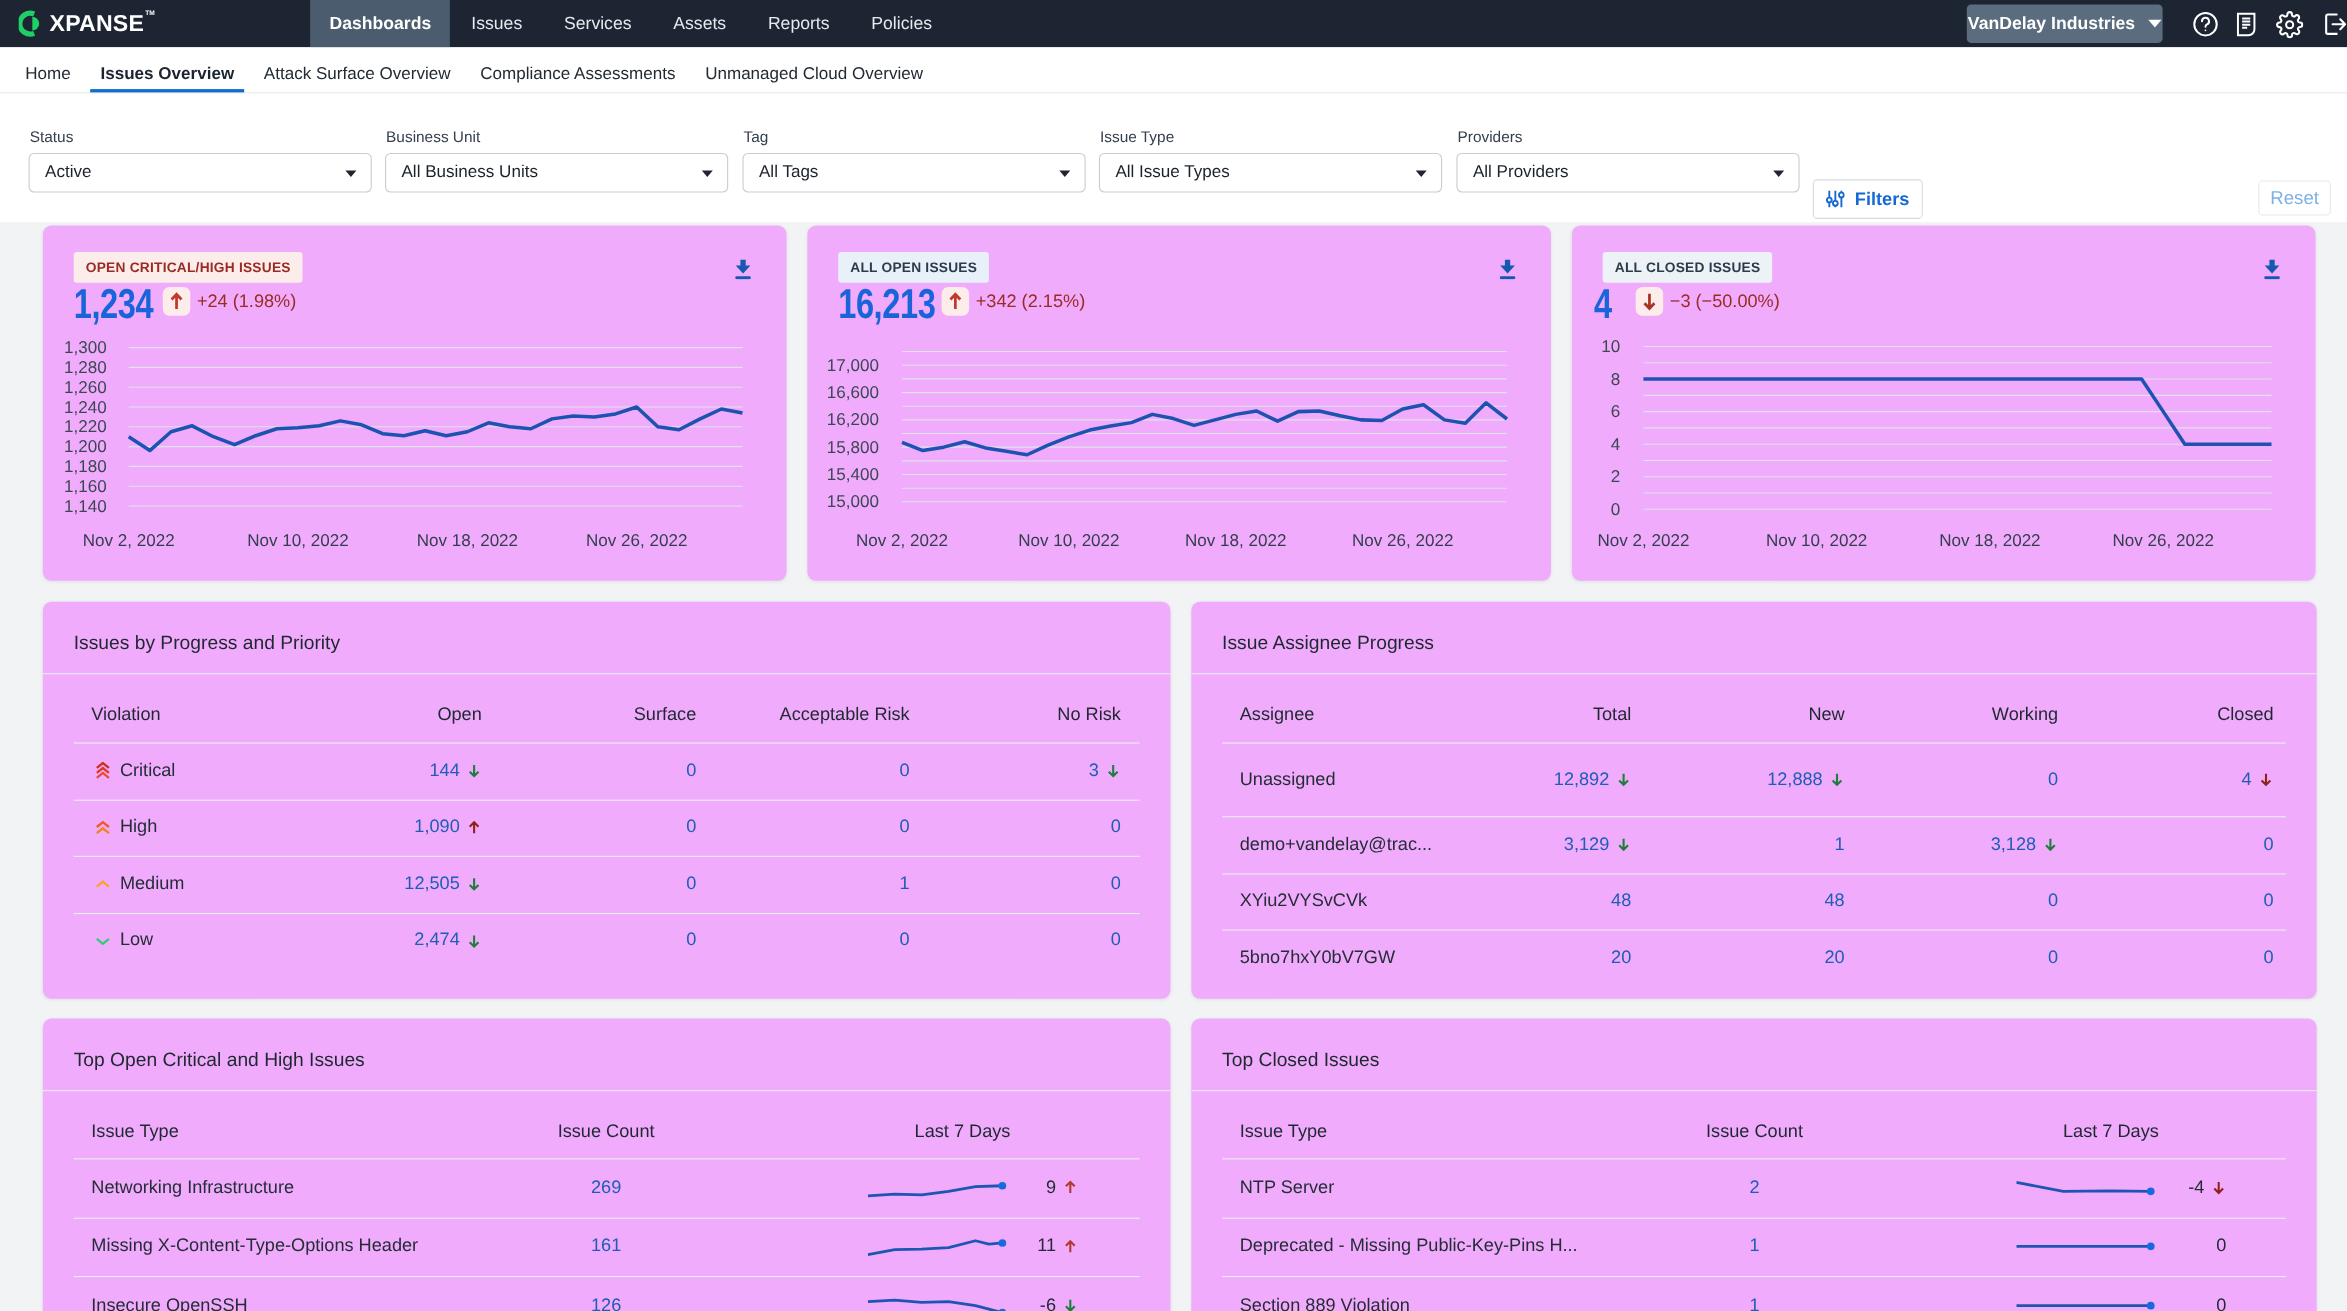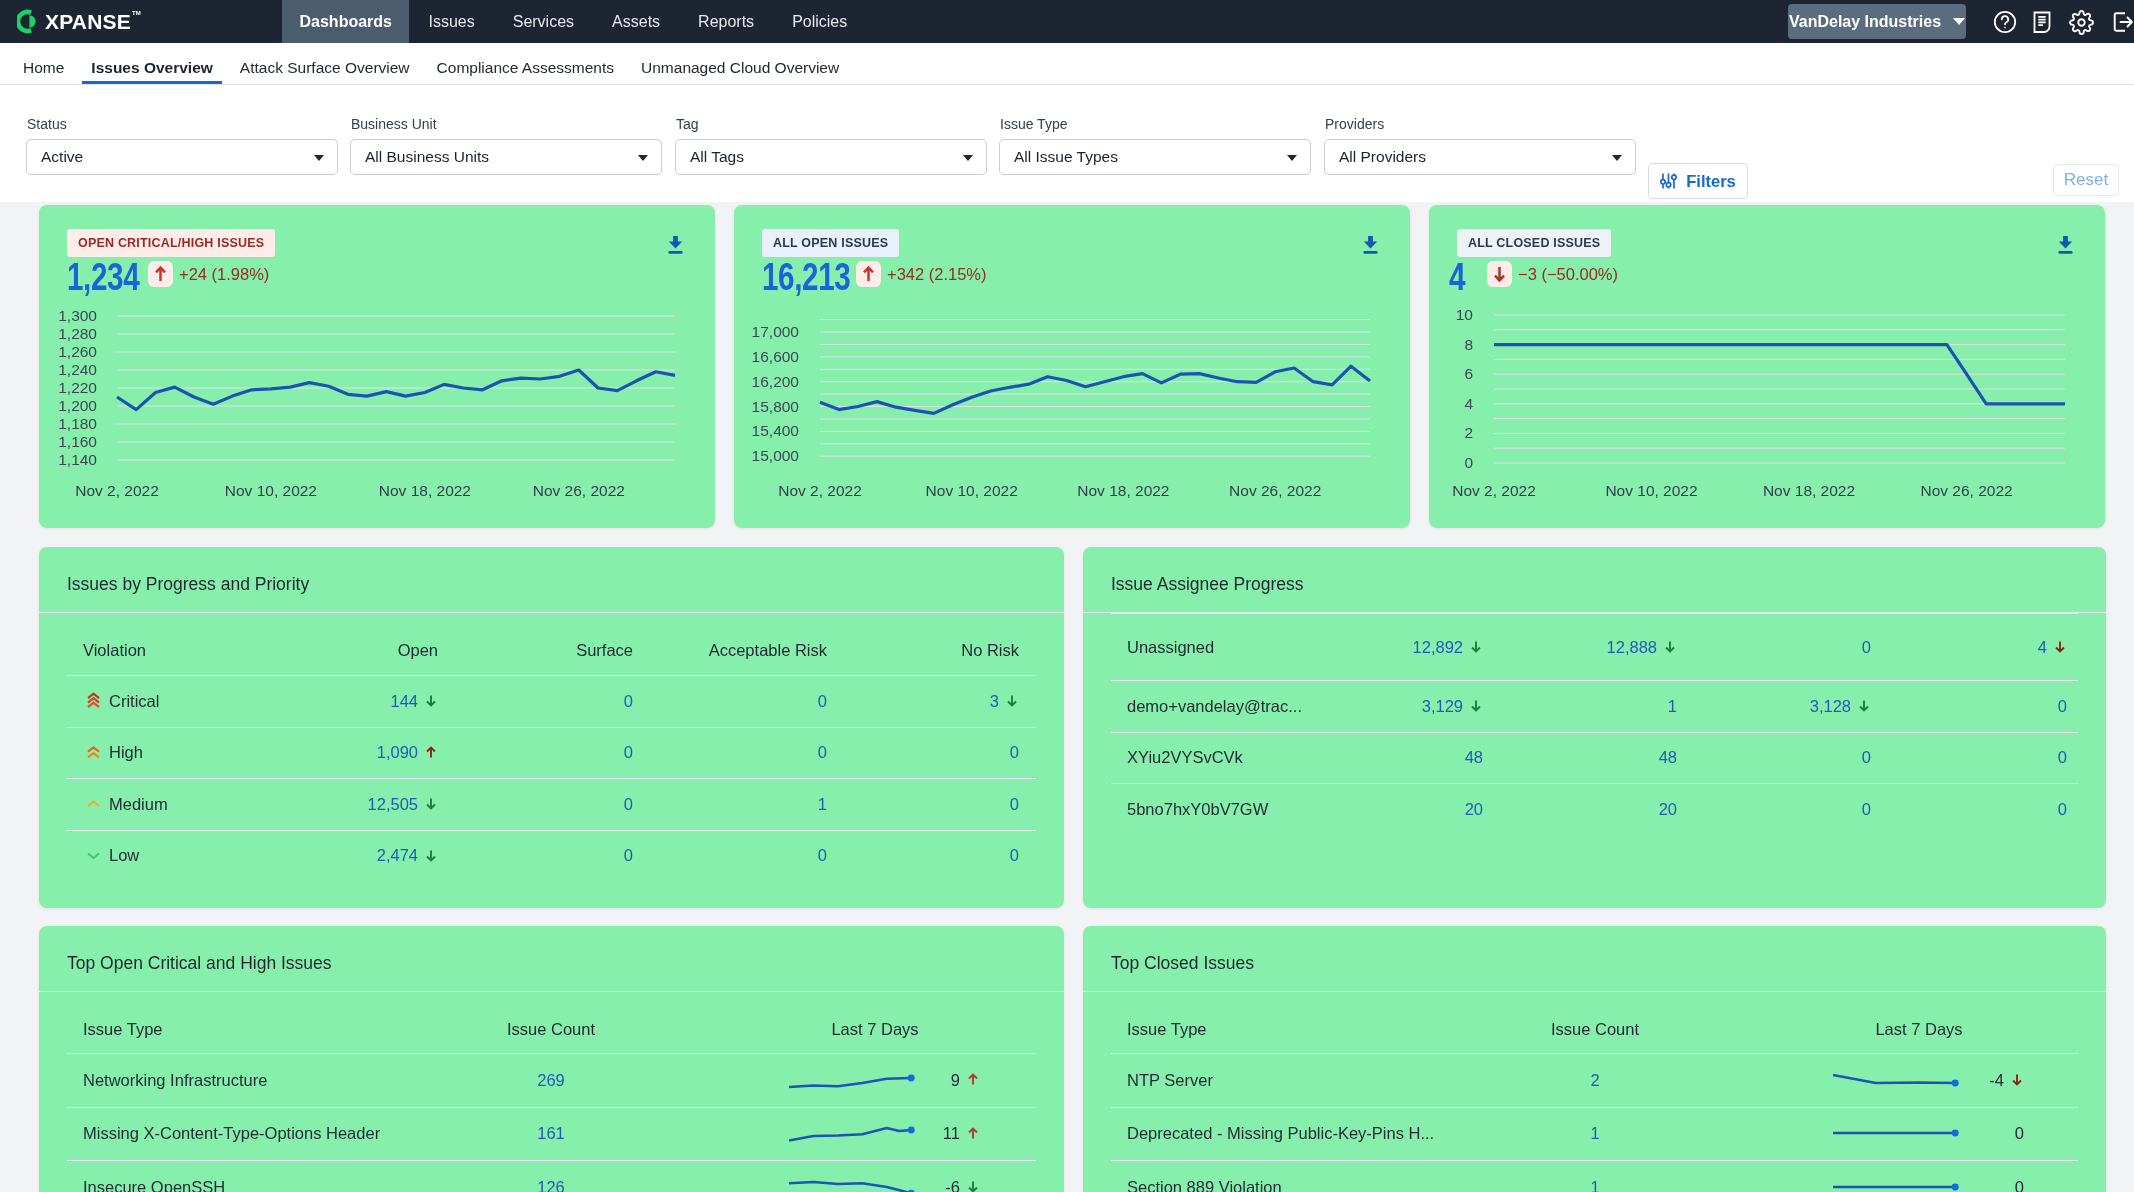--- a/index.html
+++ b/index.html
@@ -23,21 +23,21 @@
 .stab.active { font-weight:bold; color:#1b2430; }
 .stab.active .uline { position:absolute; left:4px; right:4px; bottom:0; height:3px; background:#0d6ecd; }
 .stab.active:first-child .uline { left:-9px; }
 
 .filters { position:absolute; left:0; top:85px; width:2134px; height:117px; background:#fff; }
 .flabel { position:absolute; font-size:14px; color:#35404d; top:31px; }
 .fsel { position:absolute; top:54px; height:36px; border:1px solid #c9ccd0; border-radius:5px; background:#fff; font-size:15.5px; color:#1b222b; display:flex; align-items:center; padding:0 14px; }
 .fsel .car { position:absolute; right:13px; top:15px; width:0; height:0; border-left:5.5px solid transparent; border-right:5.5px solid transparent; border-top:6.5px solid #20262e; }
 .fbtn { position:absolute; top:54px; height:36px; border:1px solid #d8dbde; border-radius:4px; background:#fff; display:flex; align-items:center; justify-content:center;margin-top:24px; }
 
-.card { position:absolute; background:#86efac; border-radius:8px; box-shadow:0 1px 3px rgba(20,30,40,0.08); }
+.card { position:absolute; background:#f0abfc; border-radius:8px; box-shadow:0 1px 3px rgba(20,30,40,0.08); }
 .chartcard { top:205px; width:676px; height:323px; }
 .cbadge { position:absolute; left:28px; top:24px; height:28px; border-radius:3px; display:flex; align-items:center; padding:0 11px; font-size:12.5px; font-weight:bold; letter-spacing:0.2px; }
 .cbadge.red { background:#fcecea; color:#9a2b23; }
 .cbadge.blue { background:#e8f0fa; color:#2c3b4c; }
 .cbadge.grey { background:#edf2f7; color:#2c3b4c; }
 .bignum { position:absolute; left:28px; top:51px; font-size:38px; font-weight:bold; color:#1a64d9; letter-spacing:-0.5px; transform:scaleX(0.78); transform-origin:left center; }
 .deltarow { position:absolute; top:56px; display:flex; align-items:center; }
 .arrbadge { width:25px; height:26px; background:#fcecea; border-radius:6px; display:flex; align-items:center; justify-content:center; margin-right:6px; }
 .deltatxt { font-size:16.5px; color:#9a2b23; }
 .dlicon { position:absolute; right:32px; top:31px; }
@@ -322,20 +322,27 @@
       <span class="cell num" style="right:626px">2,474<svg class="arr" width="14" height="14" viewBox="0 0 14 14" fill="none">
           <path d="M7 2 V11.5 M3 8 L7 12 L11 8" stroke="#1e7d3b" stroke-width="1.9"></path>
         </svg></span>
       <span class="cell num" style="right:431px">0</span>
       <span class="cell num" style="right:237px">0</span>
       <span class="cell num" style="right:45px">0</span>
     </div>
   </div>
 <div class="card" style="left:1083px;top:547px;width:1023px;height:361px">
     <div class="tcard-title">Issue Assignee Progress</div>
+    <div class="trow thead" style="height:62px">
+      <span class="cell" style="left:44px">Assignee</span>
+      <span class="cell" style="right:623px">Total</span>
+      <span class="cell" style="right:429px">New</span>
+      <span class="cell" style="right:235px">Working</span>
+      <span class="cell" style="right:39px">Closed</span>
+    </div>
     <div class="trow" style="height:67px">
       <span class="divtop"></span>
       <span class="cell cc" style="left:44px">Unassigned</span>
       <span class="cell num" style="right:623px">12,892<svg class="arr" width="14" height="14" viewBox="0 0 14 14" fill="none">
           <path d="M7 2 V11.5 M3 8 L7 12 L11 8" stroke="#1e7d3b" stroke-width="1.9"></path>
         </svg></span>
       <span class="cell num" style="right:429px">12,888<svg class="arr" width="14" height="14" viewBox="0 0 14 14" fill="none">
           <path d="M7 2 V11.5 M3 8 L7 12 L11 8" stroke="#1e7d3b" stroke-width="1.9"></path>
         </svg></span>
       <span class="cell num" style="right:235px">0</span>

